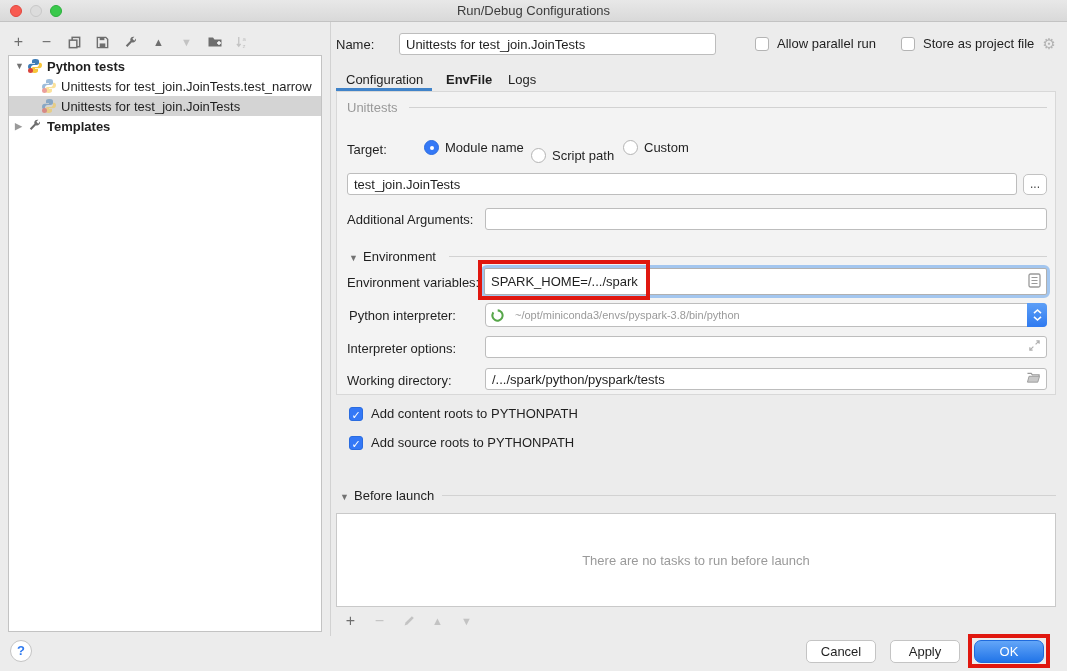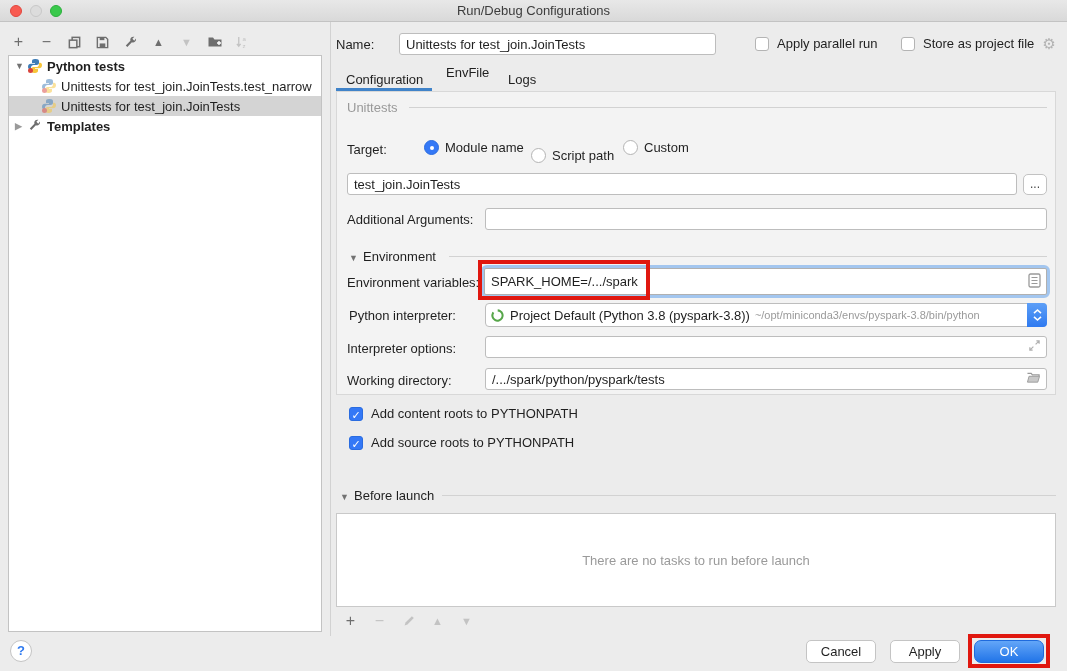--- a/index.html
+++ b/index.html
@@ -186,30 +186,30 @@
   </div>
 </div>
 
 <div class="abs vdivider"></div>
 
 <span class="abs lbl" style="left:336px; top:37px;">Name:</span>
 <input class="abs field" style="left: 399px; top: 33px; width: 317px;" value="Unittests for test_join.JoinTests">
 
 <div class="abs cbrow" style="left:755px; top:36px;">
   <span class="checkbox"></span>
-  <span>Apply parallel run</span>
+  <span>Allow parallel run</span>
 </div>
 <div class="abs cbrow" style="left:901px; top:36px;">
   <span class="checkbox"></span>
   <span>Store as project file</span>
   <span style="color:#b3b3b3; font-size:15px; line-height:14px;">⚙</span>
 </div>
 
 <span class="abs tab" style="left:346px; top:72px;">Configuration</span>
-<span class="abs tab" style="left:446px; top:65px;">EnvFile</span>
+<span class="abs tab" style="left:446px; top:72px;font-weight:bold;">EnvFile</span>
 <span class="abs tab" style="left:508px; top:72px;">Logs</span>
 <div class="abs tab-underline" style="left:336px; top:88px; width:96px;"></div>
 
 <div class="abs panel">
 
   <span class="abs gtitle" style="left:10px; top:8px;">Unittests</span>
   <div class="abs groupline" style="left:72px; top:15px; width:638px;"></div>
 
   <span class="abs lbl" style="left:10px; top:50px;">Target:</span>
   <div class="abs radiorow" style="left:87px; top:48px;">
@@ -248,21 +248,20 @@
     </div>
   </div>
 
   <span class="abs lbl" style="left:12px; top:216px;">Python interpreter:</span>
   <div class="abs combofield" style="left:148px; top:211px; width:562px; height:24px;">
     <span style="margin-right:5px; display:flex;">
       <svg width="15" height="15" viewBox="0 0 16 16">
           <circle cx="8" cy="8" r="5.5" fill="none" stroke="#57a64a" stroke-width="2.2" stroke-dasharray="26 5" transform="rotate(-60 8 8)"></circle>
         </svg>
     </span>
-    <span>Project Default (Python 3.8 (pyspark-3.8))</span>
     <span class="graypath">~/opt/miniconda3/envs/pyspark-3.8/bin/python</span>
     <span class="stepper">
       <svg width="11" height="14" viewBox="0 0 11 14">
           <path d="M2 5.2L5.5 2 9 5.2M2 8.8L5.5 12 9 8.8" fill="none" stroke="#fff" stroke-width="1.6"></path>
         </svg>
     </span>
   </div>
 
   <span class="abs lbl" style="left:10px; top:249px;">Interpreter options:</span>
   <div class="abs field" style="left:148px; top:244px; width:562px; position:absolute;">

